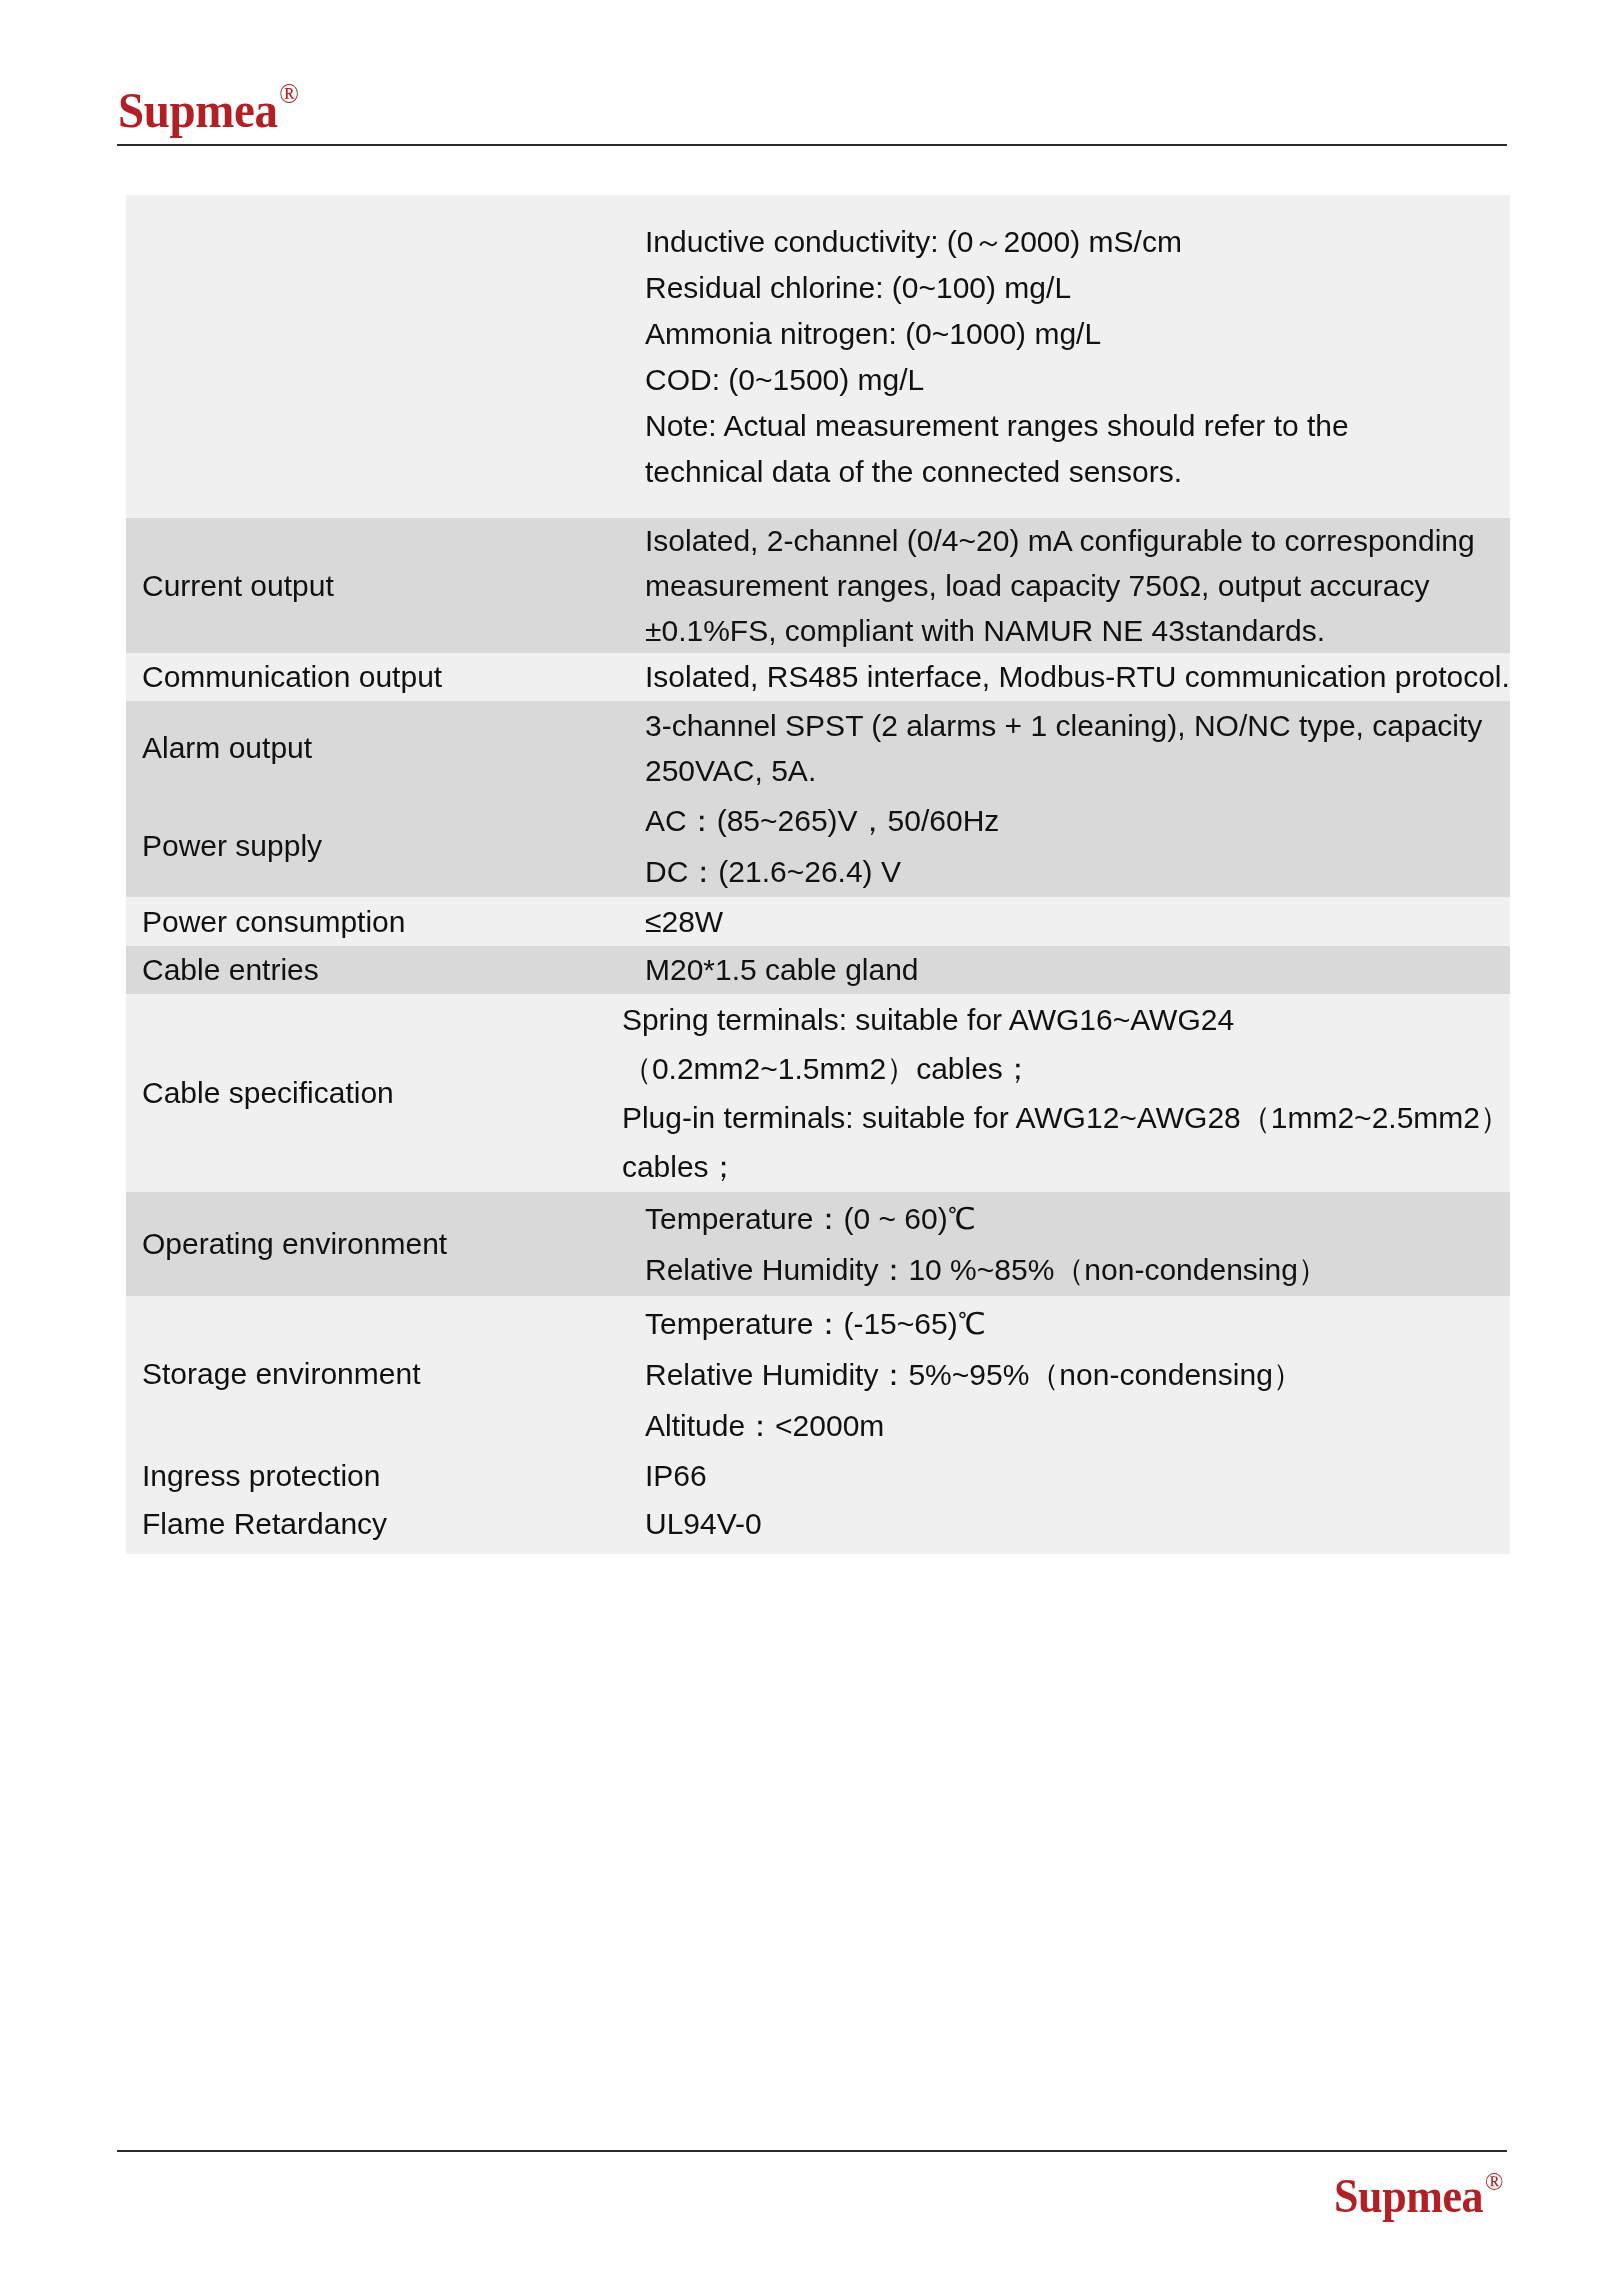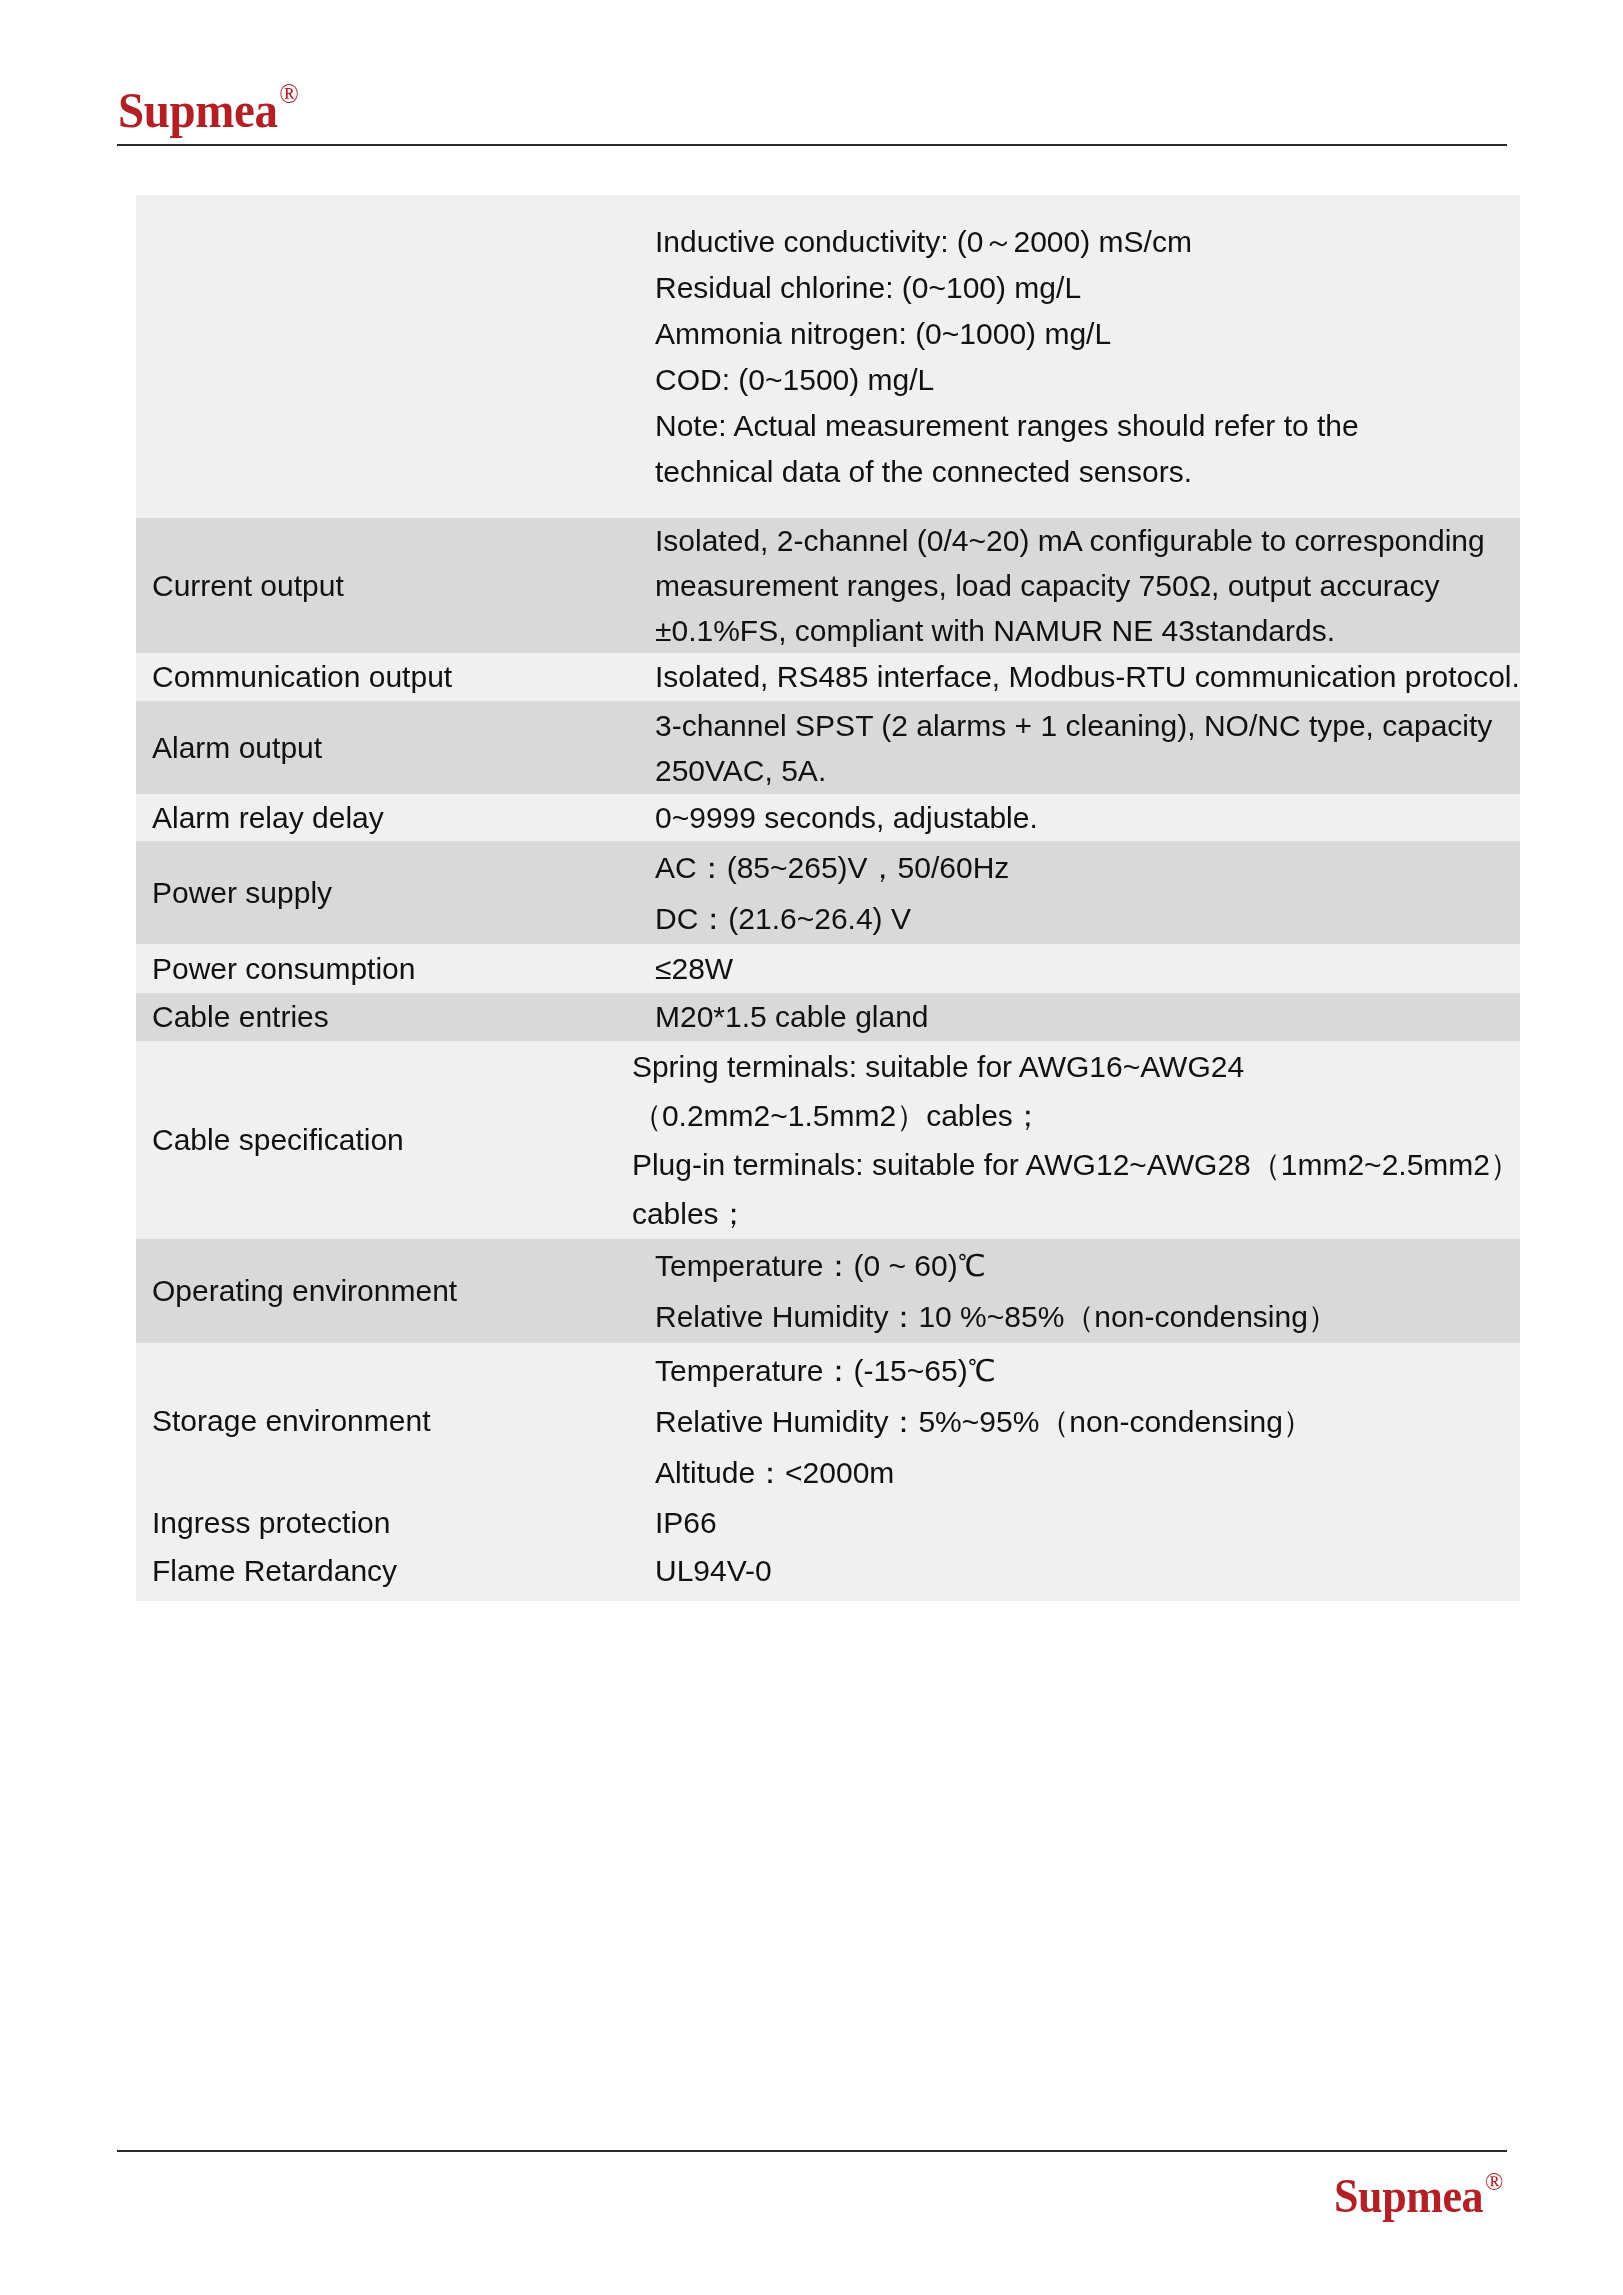--- a/index.html
+++ b/index.html
@@ -8,21 +8,21 @@
     .logo { position: absolute; font-family: "Liberation Serif", serif; font-weight: bold;
             color: #b21f24; letter-spacing: -0.4px; line-height: 1; }
     .logo .reg { font-weight: normal; font-size: 0.55em; vertical-align: top;
                  position: relative; top: -0.15em; margin-left: 1.7px; }
     .header-logo { left: 118px; top: 85px; font-size: 47px; transform: scaleY(1.08); transform-origin: left top; }
     .footer-logo { left: 1334px; top: 2173px; font-size: 44px; transform: scaleY(1.08); transform-origin: left top; }
     .rule { position: absolute; left: 117px; width: 1390px; height: 1.7px; background: #2b2b2b; }
     .header-rule { top: 144px; }
     .footer-rule { top: 2150px; }
 
-    .spec-table { position: absolute; left: 136px; top: 195px; width: 1384px; }
+    .spec-table { position: absolute; left: 126px; top: 195px; width: 1384px; }
     .row { display: flex; box-sizing: border-box; }
     .row.light { background: #f0f0f0; }
     .row.dark { background: #d9d9d9; }
     .label { width: 519px; padding-left: 16px; box-sizing: border-box; display: flex; align-items: center;
              font-size: 30px; }
     .value { flex: 1; font-size: 30px; display: flex; flex-direction: column; justify-content: center; }
     .value .line { white-space: nowrap; }
   </style>
 </head>
 <body>
@@ -63,26 +63,20 @@
   </div>
 
   <div class="row dark" style="height:93px;">
     <div class="label">Alarm output</div>
     <div class="value" style="line-height:45px;">
       <div class="line">3-channel SPST (2 alarms + 1 cleaning), NO/NC type, capacity</div>
       <div class="line">250VAC, 5A.</div>
     </div>
   </div>
 
-  <div class="row light" style="height:47px;">
-    <div class="label">Alarm relay delay</div>
-    <div class="value">
-      <div class="line">0~9999 seconds, adjustable.</div>
-    </div>
-  </div>
 
   <div class="row dark" style="height:103px;">
     <div class="label">Power supply</div>
     <div class="value" style="line-height:51px;">
       <div class="line">AC：(85~265)V，50/60Hz</div>
       <div class="line">DC：(21.6~26.4) V</div>
     </div>
   </div>
 
   <div class="row light" style="height:49px;">

